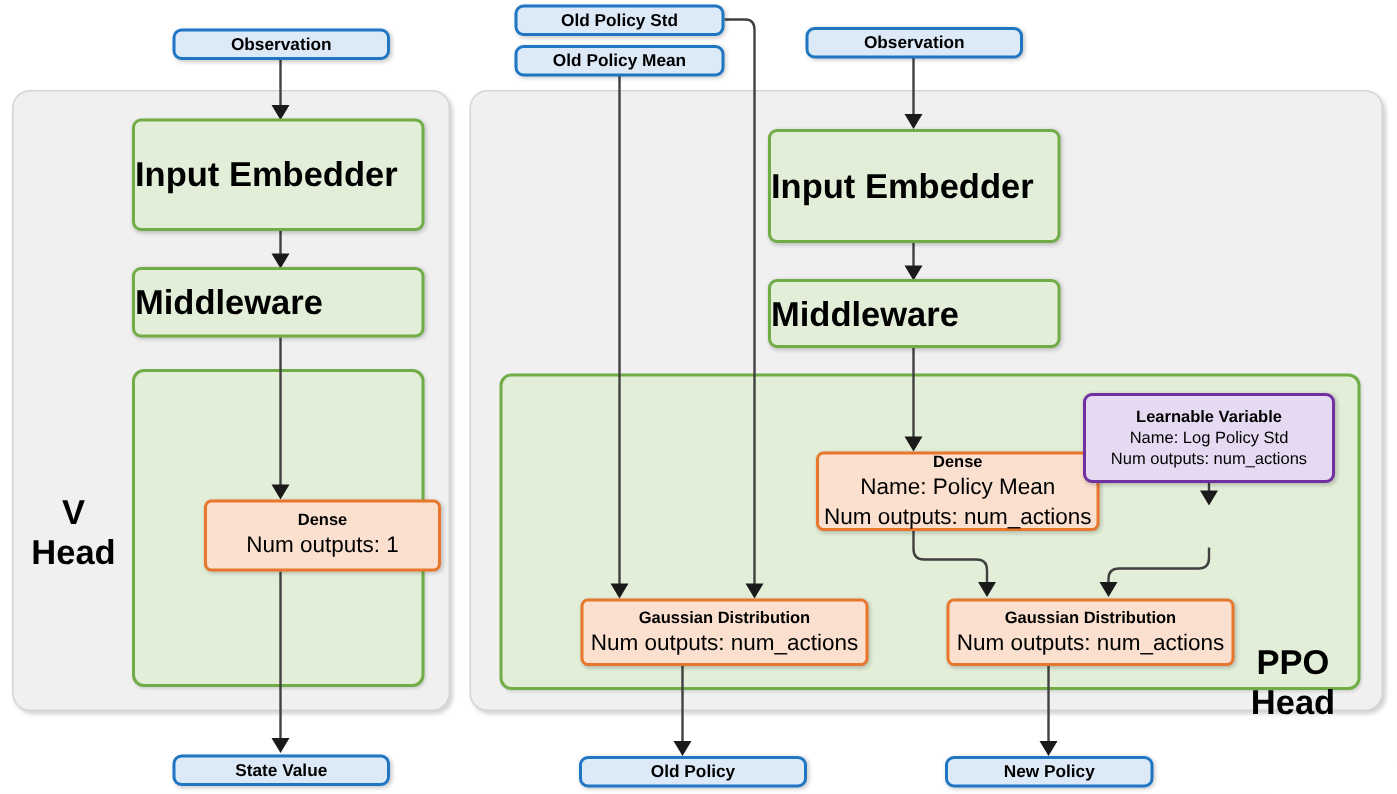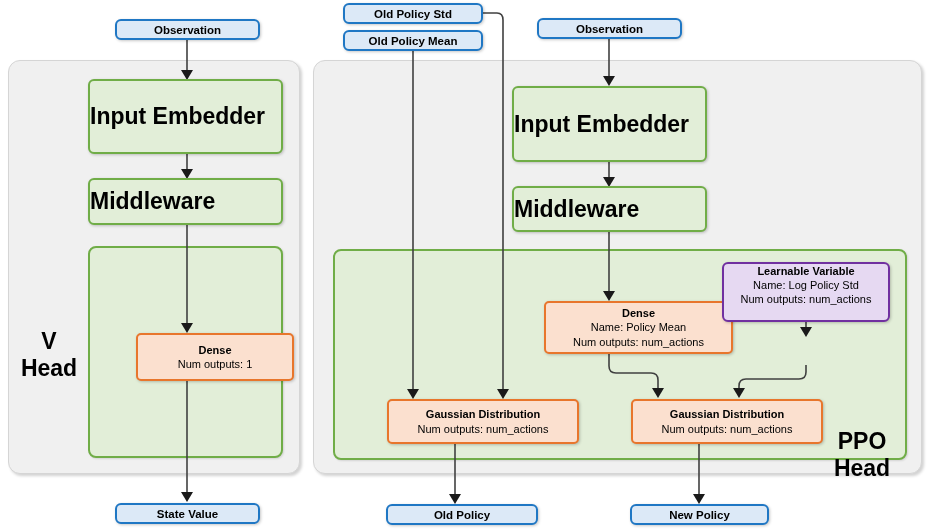--- a/index.html
+++ b/index.html
@@ -58,32 +58,33 @@
     display: flex;
     flex-direction: column;
     align-items: center;
     justify-content: center;
     color: #000;
     text-align: center;
     line-height: 1.28;
     margin-left: 28px;
   }
   .orange-box .l1 { font-size: 11px; font-weight: bold; }
-  .orange-box .l2, .orange-box .l3 { font-size: 11px; font-weight: normal; }
+  .orange-box .l2, .orange-box .l3 { font-size: 15px; font-weight: normal; }
   .orange-box.single .l1 { font-size: 12.5px; font-weight: bold; }
 
   
   .purple-box {
     background: #e6d9f2;
     border: 2px solid #7030a0;
     border-radius: 6px;
     box-shadow: 1px 1px 3px rgba(0,0,0,0.22);
     display: flex;
     flex-direction: column;
     align-items: center;
+    justify-content: center;
     text-align: center;
     color: #000;
     line-height: 1.28;
   }
   .purple-box .l1 { font-size: 11px; font-weight: bold; }
   .purple-box .l2, .purple-box .l3 { font-size: 11px; }
 
   
   .blue-box {
     background: #dce9f7;

